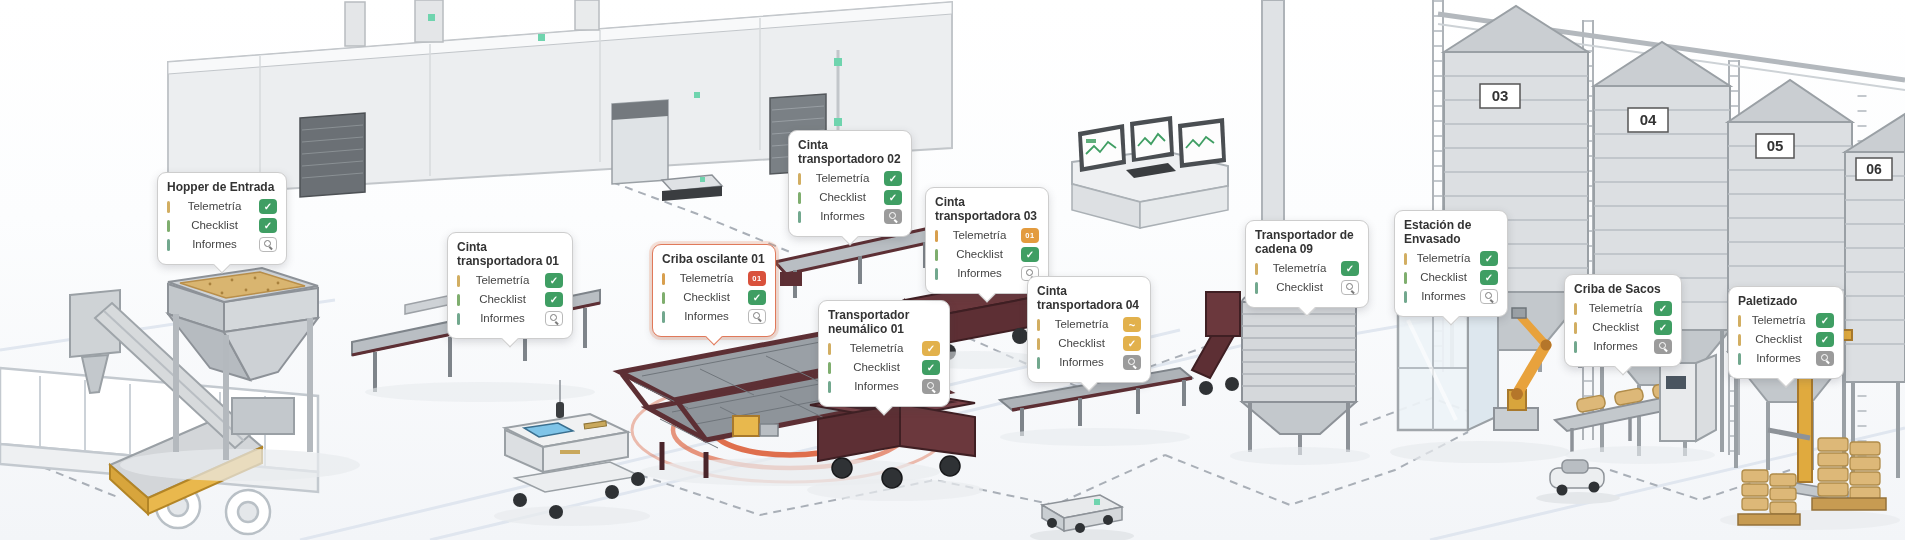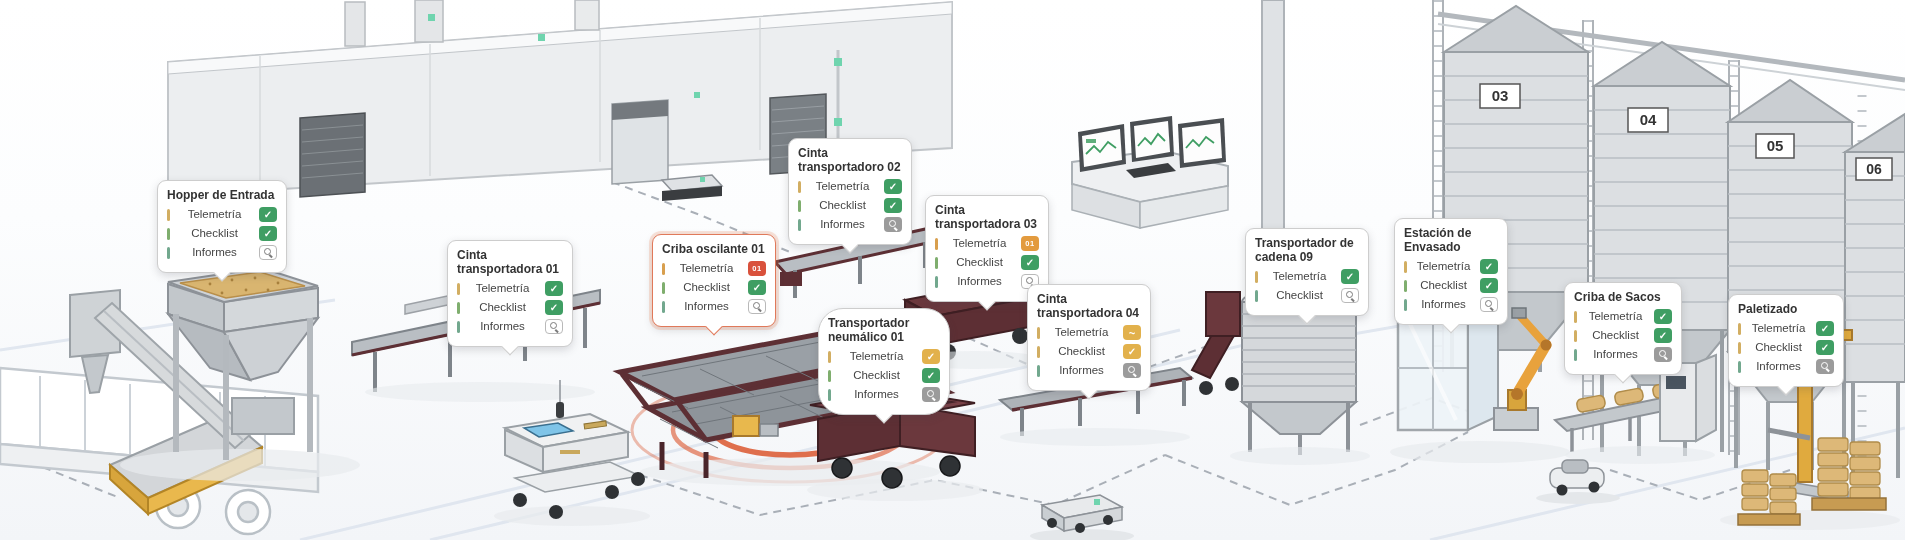--- a/index.html
+++ b/index.html
@@ -2,21 +2,21 @@
 <html><head>
 <meta charset="utf-8">
 <style>
   html,body{margin:0;padding:0;background:#fff;}
   .stage{position:relative;width:1905px;height:540px;overflow:hidden;
     font-family:Liberation Sans, sans-serif;
     background:linear-gradient(180deg,#ffffff 0%,#fcfdfe 40%,#f3f5f8 100%);}
   .stage svg{position:absolute;left:0;top:0;}
   .callout-layer{position:absolute;left:0;top:0;width:100%;height:100%;z-index:10;}
   .callout{position:absolute;background:#fff;border:1.5px solid #cdcdcd;border-radius:9px;
-    padding:7px 9px 8px 9px;box-shadow:0 3px 9px rgba(60,60,70,.18);box-sizing:border-box;margin-top:8px;}
+    padding:7px 9px 8px 9px;box-shadow:0 3px 9px rgba(60,60,70,.18);box-sizing:border-box;}
   .callout::after{content:'';position:absolute;left:50%;bottom:-7px;margin-left:-6px;
     width:11px;height:11px;background:#fff;border-right:1.5px solid #cdcdcd;
     border-bottom:1.5px solid #cdcdcd;transform:rotate(45deg);}
   .callout.alert{border-color:#e0795a;box-shadow:0 0 0 3px rgba(235,130,85,.22),0 3px 9px rgba(60,60,70,.18);}
   .callout.alert::after{border-color:#e0795a;}
   .ctitle{font-size:12px;font-weight:bold;color:#333;line-height:1.18;margin-bottom:5px;}
   .crow{display:flex;align-items:center;margin:4px 0;text-align:center;}
   .tick{width:3px;height:12px;border-radius:2px;margin-right:6px;flex:0 0 auto;}
   .clabel{flex:1;font-size:11.5px;color:#454545;line-height:1.1;}
   .badge{width:18px;height:15px;border-radius:4px;display:flex;align-items:center;justify-content:center;
@@ -573,21 +573,21 @@
           </div>
           <div class="crow">
             <span class="tick" style="background: rgb(114, 168, 142);"></span>
             <span class="clabel">Informes</span>
             <span class="badge b-mag-outline">
               <span class="mag"></span>
             </span>
           </div>
         </div>
   </div>
-      <div class="callout alert" style="left: 652px; top: 226px; width: 124px;">
+      <div class="callout alert" style="left: 652px; top: 244px; width: 124px;">
     <div class="ctitle">Criba oscilante 01</div>
     <div>
           <div class="crow">
             <span class="tick" style="background: rgb(216, 159, 78);"></span>
             <span class="clabel">Telemetría</span>
             <span class="badge b-alert-red">01</span>
           </div>
           <div class="crow">
             <span class="tick" style="background: rgb(127, 174, 110);"></span>
             <span class="clabel">Checklist</span>
@@ -617,21 +617,21 @@
           </div>
           <div class="crow">
             <span class="tick" style="background: rgb(114, 168, 142);"></span>
             <span class="clabel">Informes</span>
             <span class="badge b-mag-filled">
               <span class="mag magw"></span>
             </span>
           </div>
         </div>
   </div>
-      <div class="callout" style="left: 818px; top: 300px; width: 132px; border-radius: 25px;">
+      <div class="callout" style="left: 818px; top: 300px; width: 132px;">
     <div class="ctitle">Transportador neumálico 01</div>
     <div>
           <div class="crow">
             <span class="tick" style="background: rgb(210, 174, 98);"></span>
             <span class="clabel">Telemetría</span>
             <span class="badge b-check-amber">✓</span>
           </div>
           <div class="crow">
             <span class="tick" style="background: rgb(127, 174, 110);"></span>
             <span class="clabel">Checklist</span>

